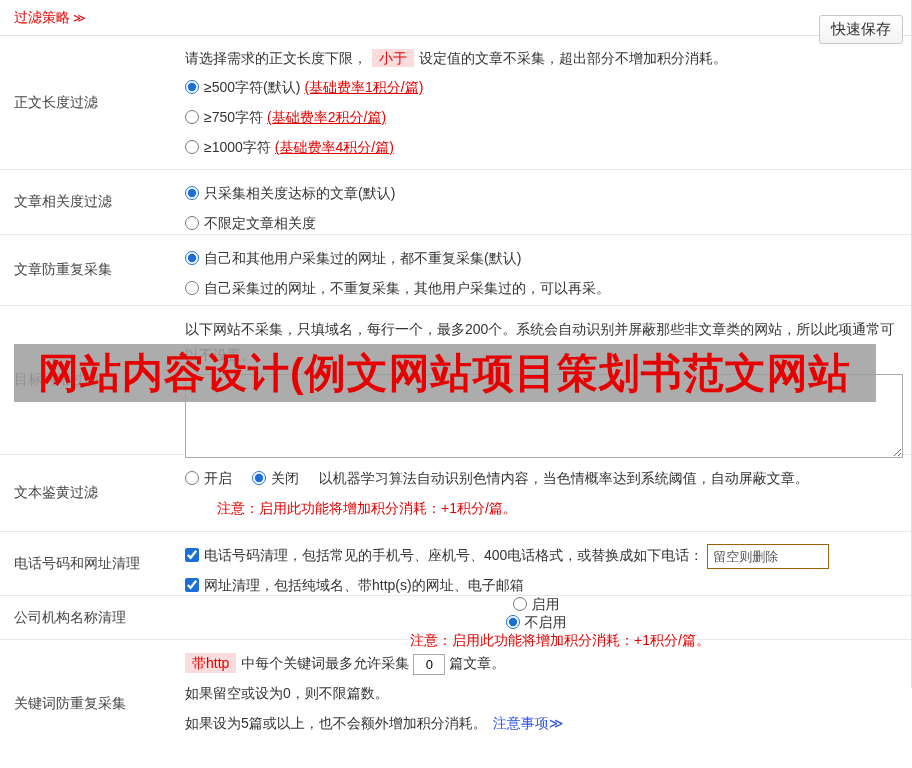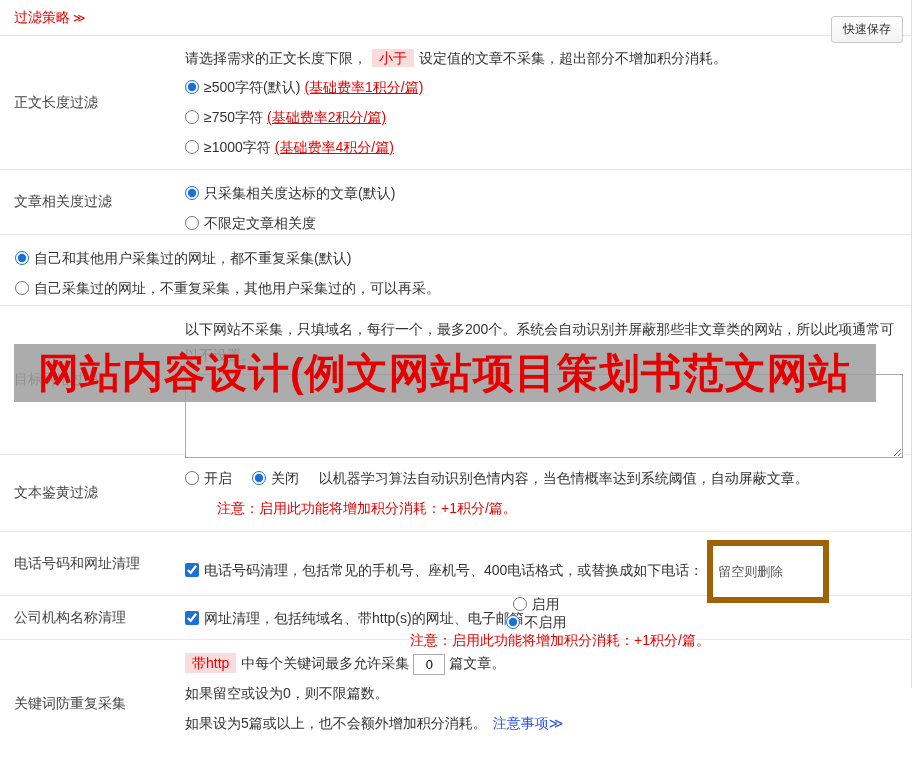--- a/index.html
+++ b/index.html
@@ -11,21 +11,21 @@
   }
   .page { width:912px; height:688px; position:relative; border-right:1px solid #e0e0e0; }
 
   .header {
     height:36px; display:flex; align-items:center; justify-content:space-between;
     padding:0 8px 0 14px; border-bottom:1px solid #e3e3e3;
   }
   .title { color:#e60000; font-size:14px; }
   .title .chev { font-size:12px; margin-left:3px; }
   .save-btn {
-    font-size:12px; color:#333; background:linear-gradient(#ffffff,#f3f3f3);
+    font-size:15px; color:#333; background:linear-gradient(#ffffff,#f3f3f3);
     border:1px solid #c8c8c8; border-radius:3px; padding:4px 11px; cursor:pointer;margin-top:24px;
   }
 
   .row { display:flex; border-bottom:1px solid #e9e9e9; }
   .row-label {
     width:170px; flex:0 0 170px; padding-left:14px;
     display:flex; align-items:center; color:#444;text-align:right;
   }
   .row-content { flex:1; padding:8px 8px 8px 15px; }
 
@@ -52,21 +52,21 @@
   }
   label.option { display:block; cursor:pointer; }
   .inline-gap { margin-right:16px; }
 
   .desc { line-height:26px; padding-top:2px; }
   .site-textarea {
     display:block; width:100%; height:84px; margin-top:6px;
     border:1px solid #aaa; resize:vertical; font-family:inherit; font-size:13px; padding:4px;
   }
   .phone-input {
-    width:122px; border:6px solid #a16207; padding:18px 5px; font-size:13px;
+    width:122px; border:1px solid #a16207; padding:4px 5px; font-size:13px;
     font-family:inherit; vertical-align:-1px;
   }
   .phone-input::placeholder { color:#555; }
   .count-input {
     width:32px; border:1px solid #aaa; padding:2px 2px; text-align:center;
     font-size:13px; font-family:inherit; margin:0 4px; vertical-align:-1px;
   }
 
   .overlay {
     position:absolute; left:14px; top:344px; width:862px; height:58px; z-index:10;
@@ -111,20 +111,21 @@
       <label class="line option">
         <input type="radio" name="relevance" checked="" style=""><span>只采集相关度达标的文章(默认)</span>
       </label>
       <label class="line option">
         <input type="radio" name="relevance" style=""><span>不限定文章相关度</span>
       </label>
     </div>
   </div>
 
   <div class="row r3">
+    <div class="row-label">文章防重复采集</div>
     <div class="row-content">
       <label class="line option">
         <input type="radio" name="dedup" checked="" style=""><span>自己和其他用户采集过的网址，都不重复采集(默认)</span>
       </label>
       <label class="line option">
         <input type="radio" name="dedup" style=""><span>自己采集过的网址，不重复采集，其他用户采集过的，可以再采。</span>
       </label>
     </div>
   </div>
 

